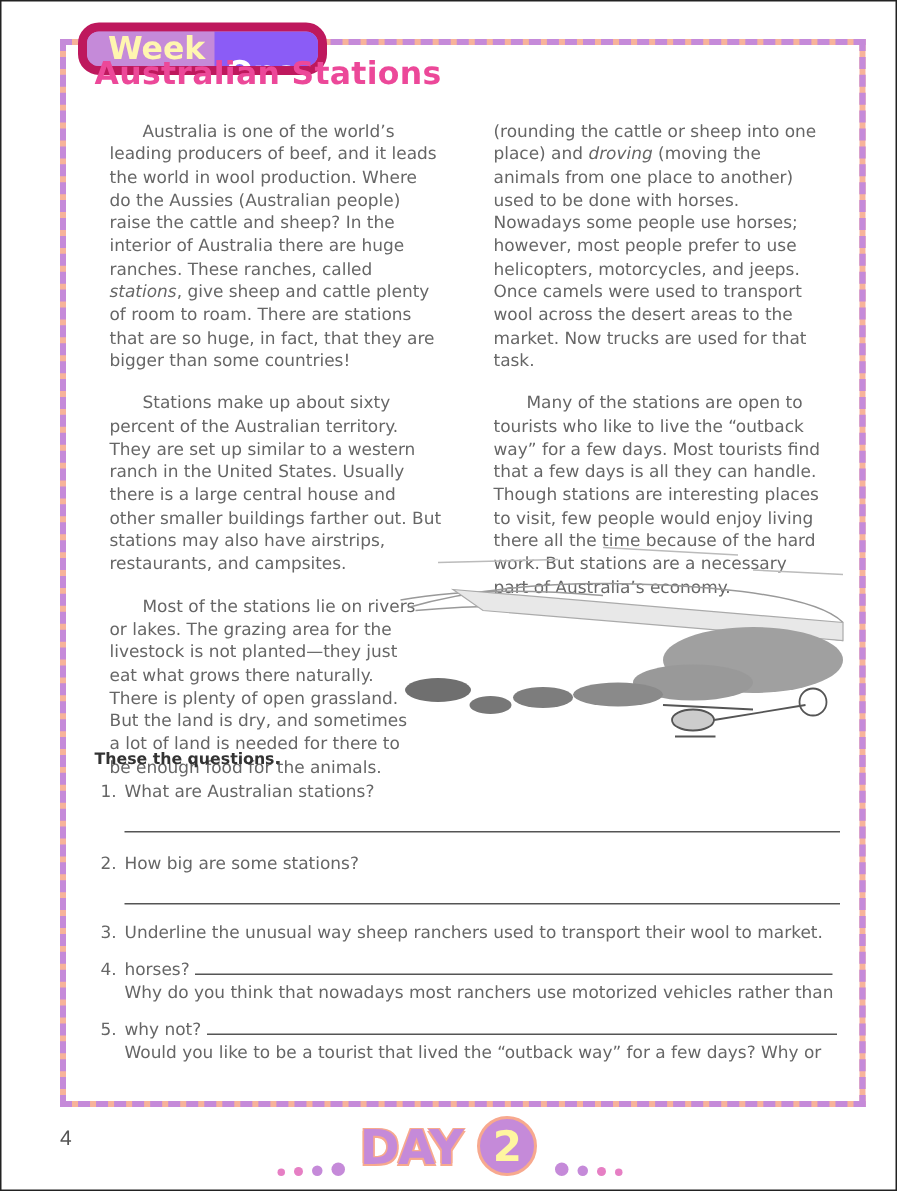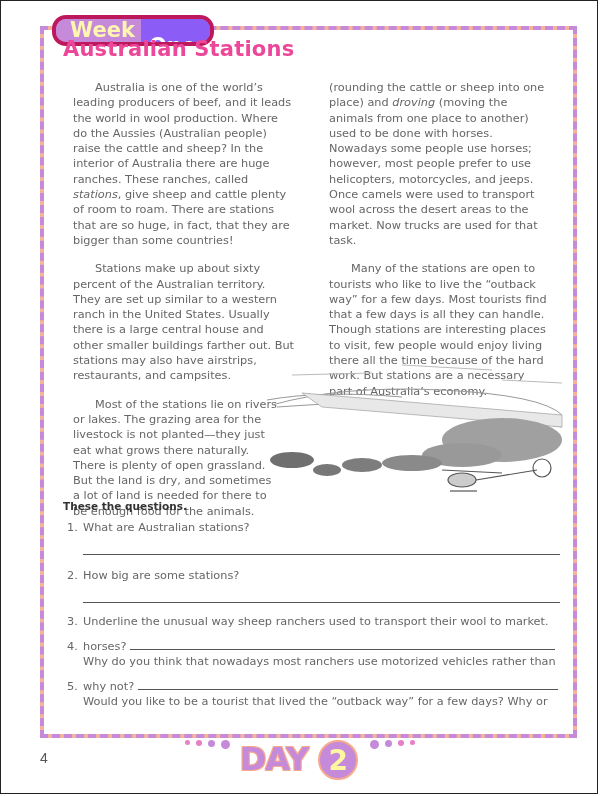--- a/index.html
+++ b/index.html
@@ -20,21 +20,21 @@
     outline: 4px solid #f7b39a; outline-offset: -4px;
   }
   .outer-border::before {
     content: ""; position: absolute; inset: -4px;
     border: 4px dashed #c58ad9;
   }
   .week-tab {
     position: absolute; left: 52px; top: 15px; height: 23px;
     border-radius: 14px; overflow: hidden;
     display: flex; align-items: stretch;
-    border: 4px solid #be185d;
+    border: 6px solid #be185d;
     background: #c58ad9;
     font-family: "DejaVu Sans", sans-serif; font-weight: bold;
     font-size: 21px; line-height: 23px;
   }
   .week-tab .w1 { color: #fff6b0; padding: 0 6px 0 14px; background: #c58ad9; }
   .week-tab .w2 { color: #ffffff; padding: 16px 14px 0 8px; background: #8b5cf6; }
   .title {
     position: absolute; left: 63px; top: 37px;
     font-family: "DejaVu Sans", sans-serif; font-weight: bold;
     font-size: 21px; color: #ec4899; letter-spacing: 0.2px;
@@ -61,21 +61,21 @@
   .q .num { position: absolute; left: 4px; }
   .q .txt { margin-left: 20px; display: block; }
   .ansline { border-bottom: 1px solid #555; margin-left: 20px; height: 1px; }
   .inline-line { display: inline-block; border-bottom: 1px solid #555; vertical-align: baseline; }
   .footer-num {
     position: absolute; left: 40px; top: 750px; font-size: 14px; color: #555;
     font-family: "Liberation Sans", sans-serif;
   }
   .day-banner {
     position: absolute; left: 150px; top: 740px; width: 300px; height: 44px;
-    display: flex; align-items: flex-start; justify-content: center; gap: 6px;
+    display: flex; align-items: flex-end; justify-content: center; gap: 6px;
   }
   .dot { display: inline-block; border-radius: 50%; background: #c58ad9; }
   .dot.pink { background: #e67fc4; }
   .day-word {
     font-family: "DejaVu Sans", sans-serif; font-weight: bold; font-size: 32px;
     color: #c58ad9; letter-spacing: -1px;
     text-shadow: -1px -1px 0 #f7a98e, 1px -1px 0 #f7a98e, -1px 1px 0 #f7a98e, 1px 1px 0 #f7a98e;
     margin: 0 4px;
   }
   .day-circle {

